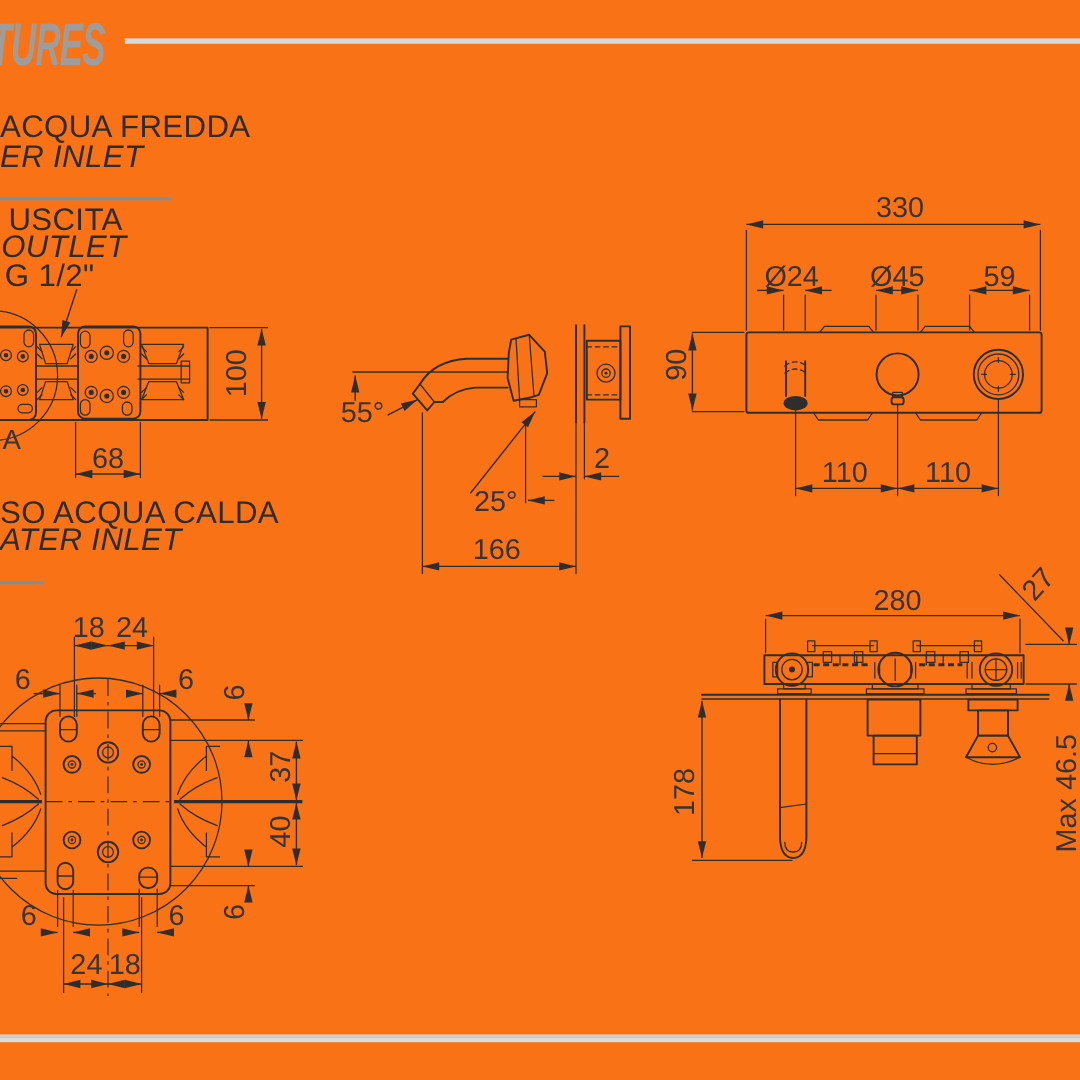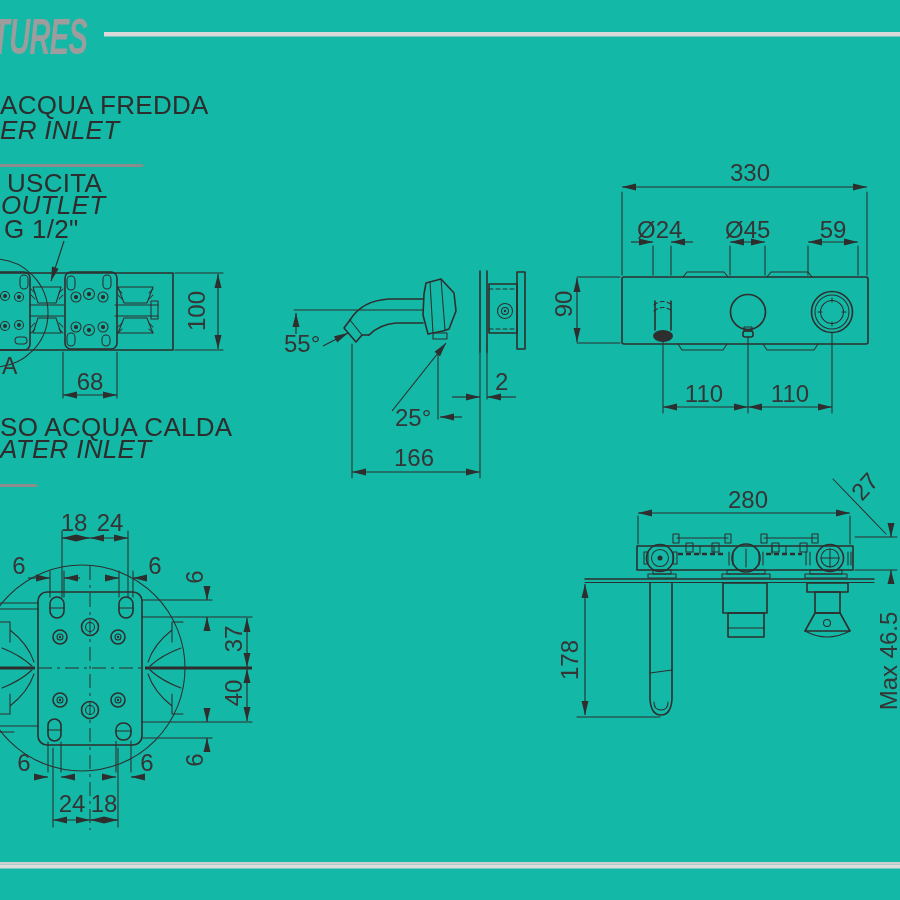--- a/index.html
+++ b/index.html
@@ -1,16 +1,16 @@
 <!DOCTYPE html>
 <html><head>
 <meta charset="utf-8">
 <style>
   html,body{margin:0;padding:0;background:#fff;}
-  #stage{position:relative;width:900px;height:900px;background:#14b8a6;overflow:hidden;
+  #stage{position:relative;width:900px;height:900px;background:#f97316;overflow:hidden;
          font-family:"Liberation Sans",sans-serif;}
   svg{position:absolute;left:0;top:0;}
   
   .ol{fill:none;stroke:#2e2e2e;stroke-width:1.6;stroke-linejoin:round;stroke-linecap:round;}
   .tn{fill:none;stroke:#2e2e2e;stroke-width:1.05;stroke-linejoin:round;stroke-linecap:round;}
   .hv{fill:none;stroke:#2e2e2e;stroke-width:2.8;}
   .dim{fill:none;stroke:#2e2e2e;stroke-width:1.15;}
   .cl{fill:none;stroke:#2e2e2e;stroke-width:1;stroke-dasharray:14 5 3 5;}
   .dsh{stroke-dasharray:4 3;}
   .tex{fill:none;stroke:#2e2e2e;stroke-width:2.6;stroke-dasharray:5 3;}

